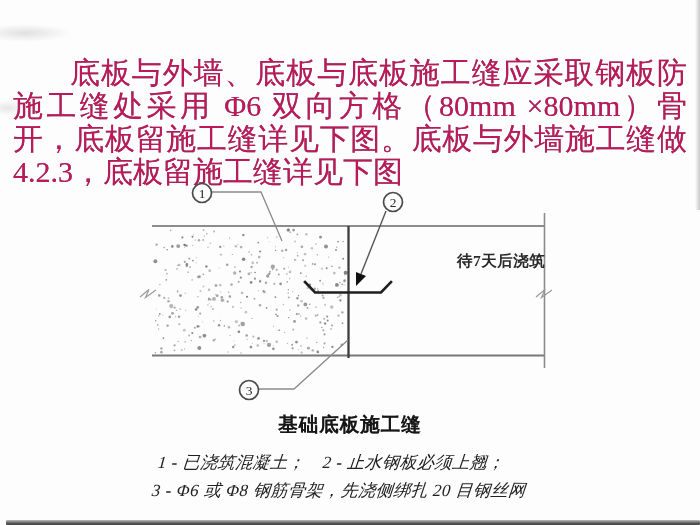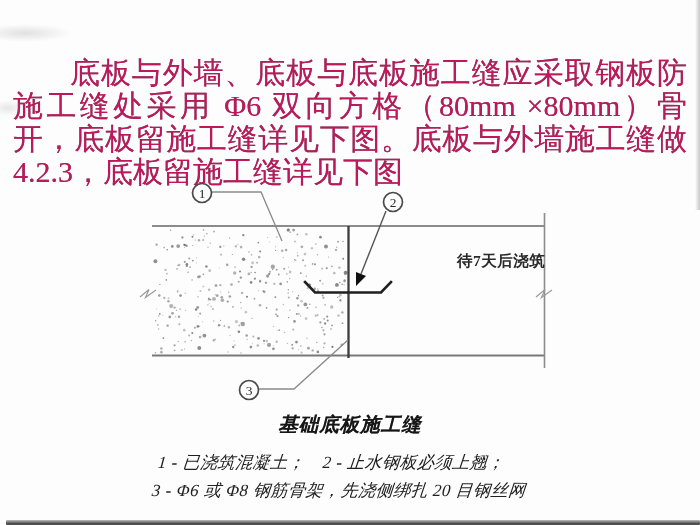--- a/index.html
+++ b/index.html
@@ -63,21 +63,20 @@
   #caption {
     position: absolute;
     left: 0; right: 0;
     top: 411px;
     text-align: center;
     font-size: 19.5px;
     font-weight: bold;
     color: #161616;
     letter-spacing: 1px;
     text-shadow: 0 0 0.5px rgba(20,20,20,.55);
-    font-style: italic;
   }
   .legend-line {
     position: absolute;
     font-size: 17px;
     font-style: italic;
     color: #202020;
     transform: skewX(-5deg);
     transform-origin: left bottom;
     letter-spacing: 0.5px;
   }

